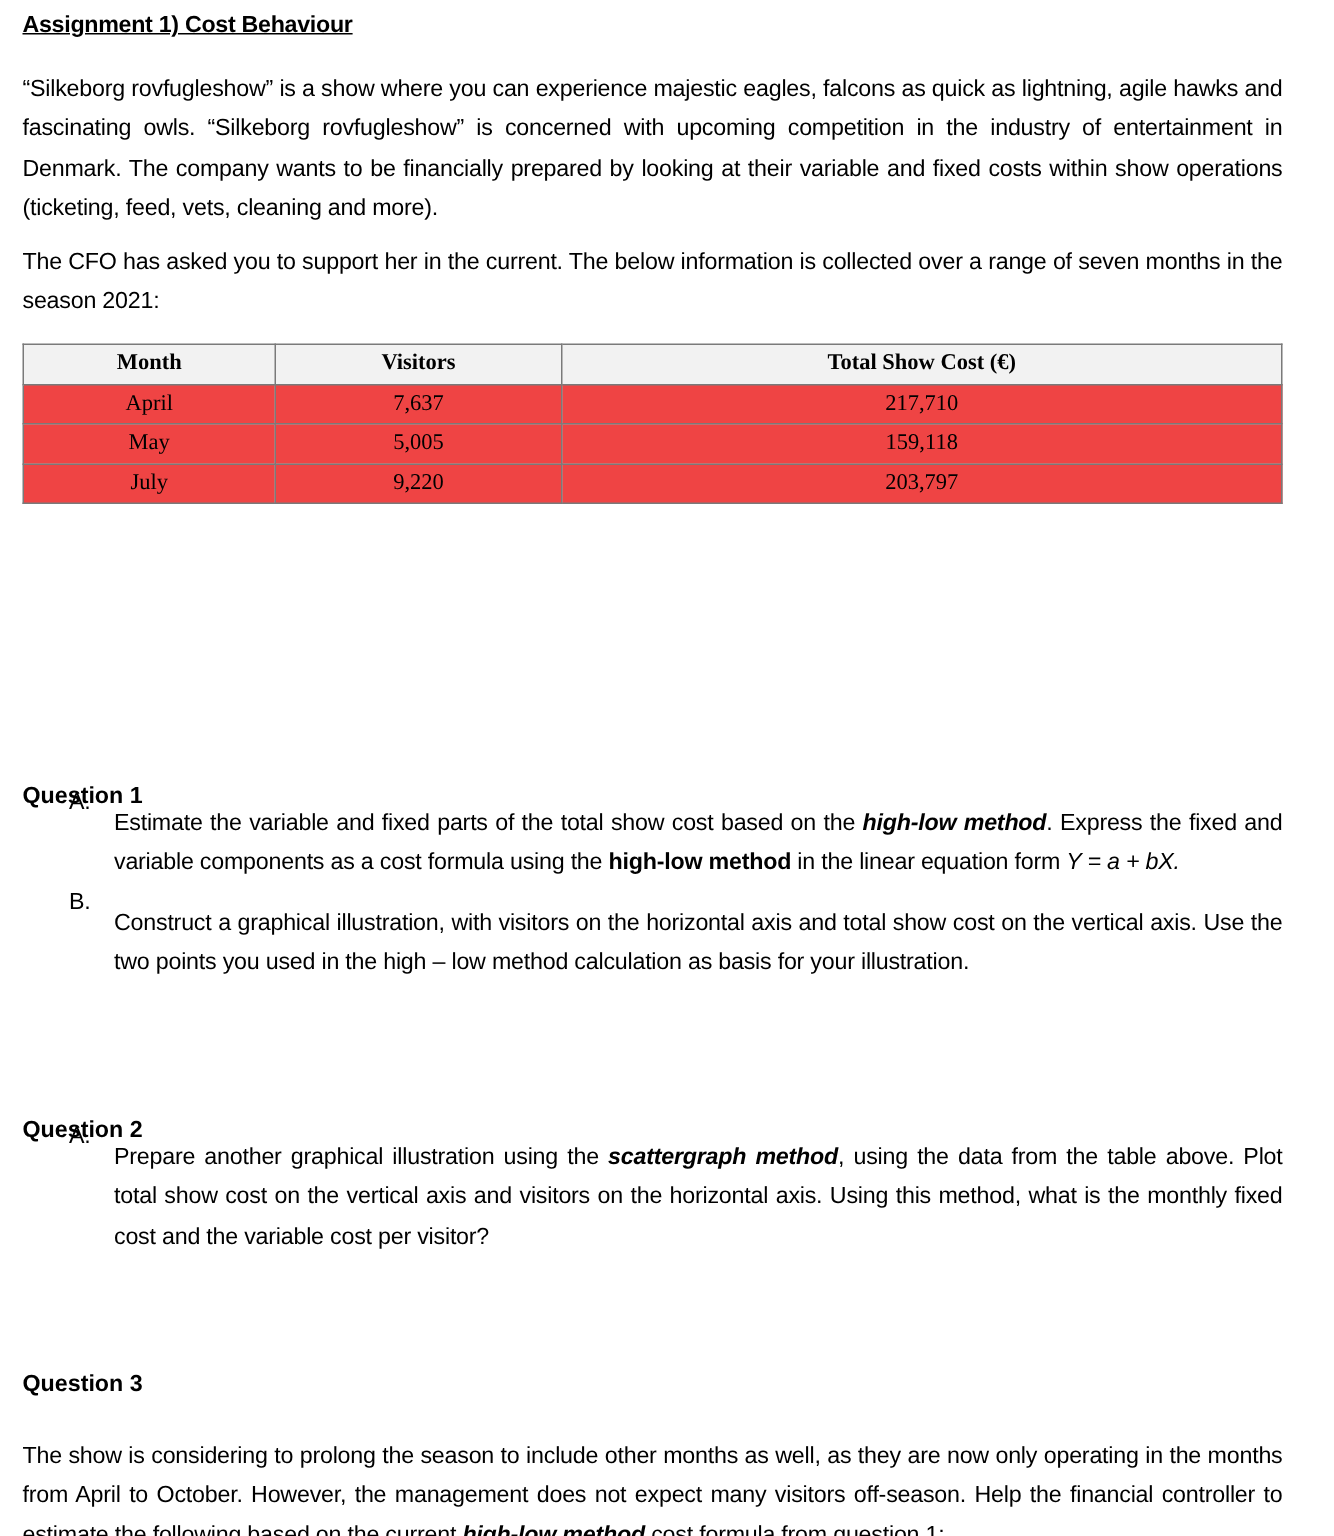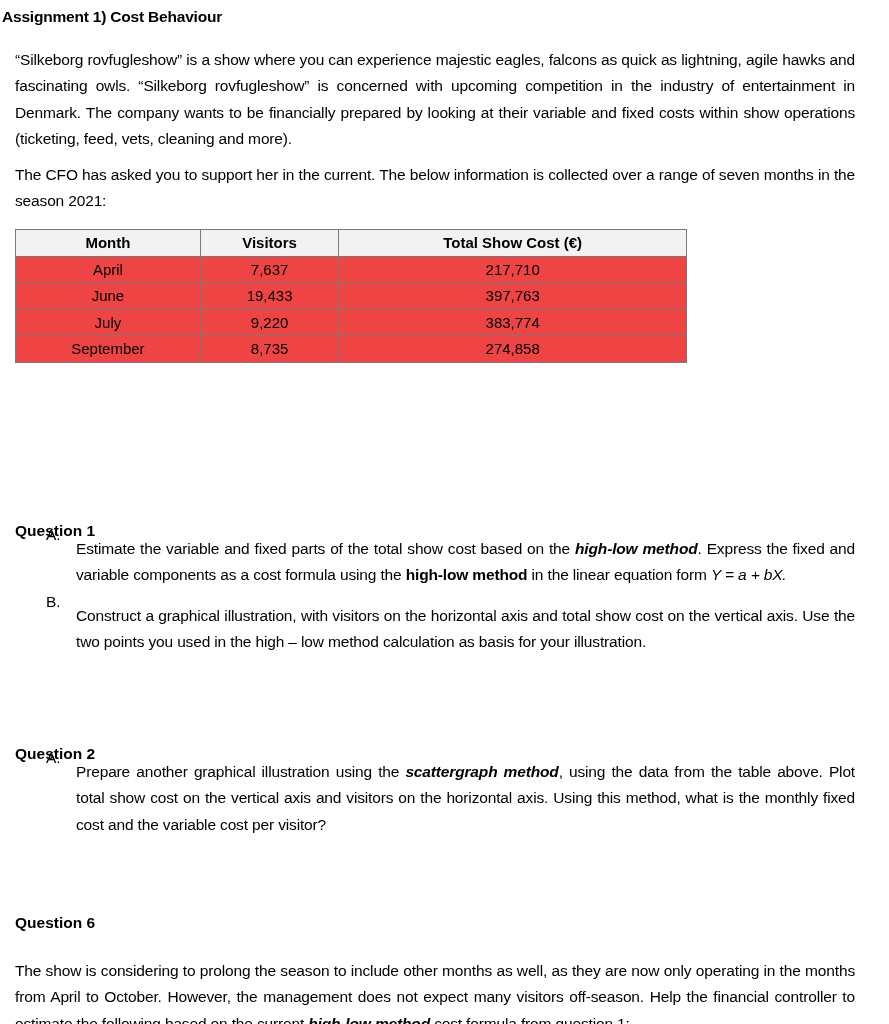--- a/index.html
+++ b/index.html
@@ -2,27 +2,27 @@
 <html><head>
 <meta charset="utf-8">
 <style>
   html, body { margin: 0; padding: 0; background: #ffffff; }
   body {
     width: 889px; height: 1024px; overflow: hidden;
     font-family: "Liberation Sans", "DejaVu Sans", sans-serif;
     color: #000; font-size: 15.5px;
   }
   .page { position: relative; padding: 0 0 0 15px; width: 840px; }
-  .title { position: absolute; top: 8px; left: 2px; font-weight: bold; font-size: 15.5px; letter-spacing: -0.2px; }
+  .title { position: absolute; top: 8px; left: 15px; font-weight: bold; font-size: 15.5px; letter-spacing: -0.2px; text-decoration: underline; }
   .para { position: absolute; left: 15px; width: 840px; line-height: 26.3px; text-align: justify; letter-spacing: -0.15px; }
   .p1 { top: 47px; }
   .p2 { top: 162px; }
   table.data {
-    position: absolute; top: 229px; left: 15px; width: 672px;
-    border-collapse: collapse; font-size: 15px;
+    position: absolute; top: 229px; left: 15px; width: 840px;
+    border-collapse: collapse; font-size: 15px; font-family: Liberation Serif, serif;
   }
   table.data th, table.data td {
     border: 1px solid #7a7a7a; text-align: center; height: 25.5px; padding: 0;
   }
   table.data th { background: #f2f2f2; font-weight: bold; }
   table.data td { background: #ef4444; }
   .qhead { position: absolute; left: 15px; font-weight: bold; margin-top: 36px; }
   .q1h { top: 486px; }
   .q2h { top: 709px; }
   .q3h { top: 878px; }
@@ -54,33 +54,28 @@
         <th>Total Show Cost (€)</th>
       </tr>
     </thead>
     <tbody>
       <tr>
         <td>April</td>
         <td>7,637</td>
         <td>217,710</td>
       </tr>
       <tr>
-        <td>June</td>
-        <td>19,433</td>
-        <td>397,763</td>
+        <td>May</td>
+        <td>5,005</td>
+        <td>159,118</td>
       </tr>
       <tr>
         <td>July</td>
         <td>9,220</td>
-        <td>383,774</td>
-      </tr>
-      <tr>
-        <td>September</td>
-        <td>8,735</td>
-        <td>274,858</td>
+        <td>203,797</td>
       </tr>
     </tbody>
   </table>
 
   <div class="qhead q1h">Question 1</div>
   <div class="qlist q1list">
     <div class="qitem">
       <span class="marker">A.</span>
       <span class="body"><span>Estimate the variable and fixed parts of the total show cost based on the </span><span class="bi">high-low method</span><span>. Express the fixed and variable components as a cost formula using the </span><span class="b">high-low method</span><span> in the linear equation form </span><span class="i">Y = a + bX.</span></span>
     </div>
@@ -91,15 +86,15 @@
   </div>
 
   <div class="qhead q2h">Question 2</div>
   <div class="qlist q2list">
     <div class="qitem">
       <span class="marker">A.</span>
       <span class="body"><span>Prepare another graphical illustration using the </span><span class="bi">scattergraph method</span><span>, using the data from the table above. Plot total show cost on the vertical axis and visitors on the horizontal axis. Using this method, what is the monthly fixed cost and the variable cost per visitor?</span></span>
     </div>
   </div>
 
-  <div class="qhead q3h">Question 6</div>
+  <div class="qhead q3h">Question 3</div>
   <div class="para q3para"><span>The show is considering to prolong the season to include other months as well, as they are now only operating in the months from April to October. However, the management does not expect many visitors off-season. Help the financial controller to estimate the following based on the current </span><span class="bi">high-low method</span><span> cost formula from question 1:</span></div>
 </div>
 
 </body></html>

